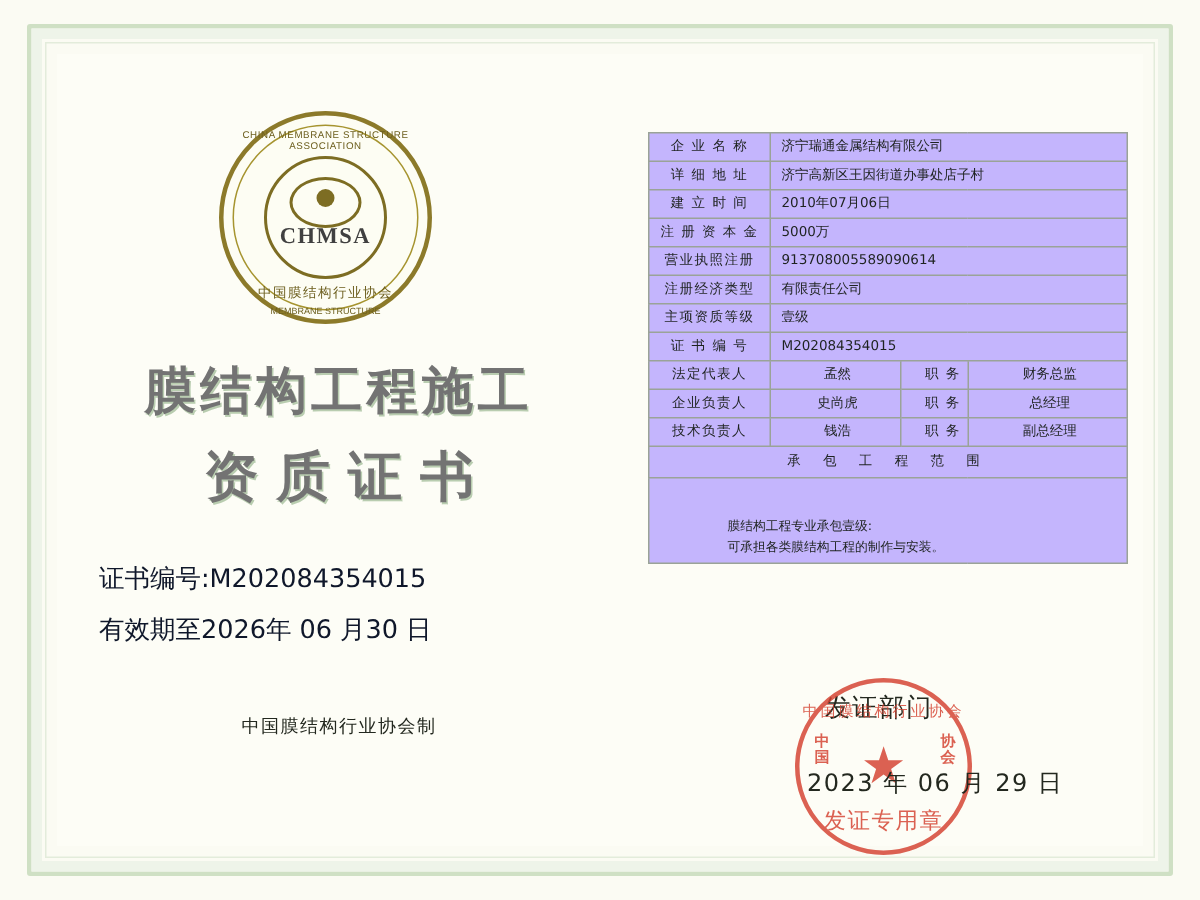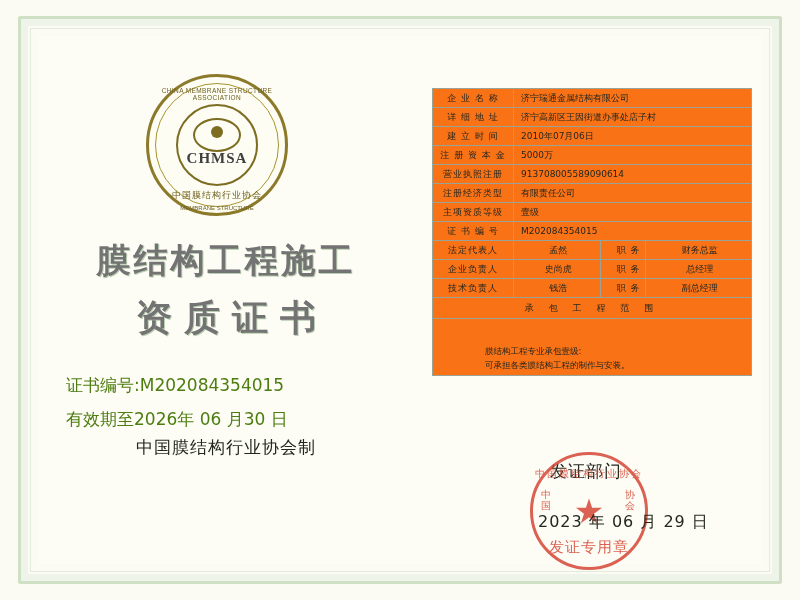--- a/index.html
+++ b/index.html
@@ -148,47 +148,47 @@
     top: 238px;
     font-size: 36px;
     letter-spacing: 12px;
     text-indent: 12px;
   }
 
   .cert-no, .valid {
     position: absolute;
     left: 20px;
     font-size: 17px;
-    color: #4d7c0f;
+    color: #0f172a;
     font-family: "DejaVu Sans", sans-serif;
     white-space: nowrap;
   }
   .cert-no { top: 318px; }
   .valid { top: 352px; }
 
   .issuer {
     position: absolute;
     left: 0; right: 0;
-    top: 380px;
-    text-align: center;
-    font-size: 17px;
+    top: 420px;
+    text-align: center;
+    font-size: 12px;
     color: #23281f;
     letter-spacing: 1px;
     font-family: "DejaVu Sans", sans-serif;
   }
 
   
   .info-table {
     position: absolute;
     left: 432px;
     top: 88px;
     width: 320px;
     border: 1px solid #9aa398;
     border-collapse: collapse;
-    background: #f97316;
+    background: #c4b5fd;
     font-family: "DejaVu Sans", sans-serif;
   }
   .info-table td {
     border: 1px solid #9aa398;
     font-size: 9px;
     color: #1e2320;
     padding: 3px 4px;
     height: 11px;
     line-height: 12px;
   }
@@ -280,21 +280,22 @@
   }
   .seal .seal-text-top { top: 12px; }
   .seal .seal-text-bottom { bottom: 10px; font-size: 15px; letter-spacing: 1px; }
   .seal .seal-side-l, .seal .seal-side-r {
     position: absolute;
     top: 34px;
     color: #d4402f;
     font-size: 10px;
     line-height: 11px;
     width: 12px;
-    text-align: left;
+    text-align: right;
+    font-weight: bold;
   }
   .seal .seal-side-l { left: 8px; }
   .seal .seal-side-r { right: 8px; }
 </style>
 </head>
 <body>
 
 <div id="certificate">
 
   <div class="frame-outer"></div>

